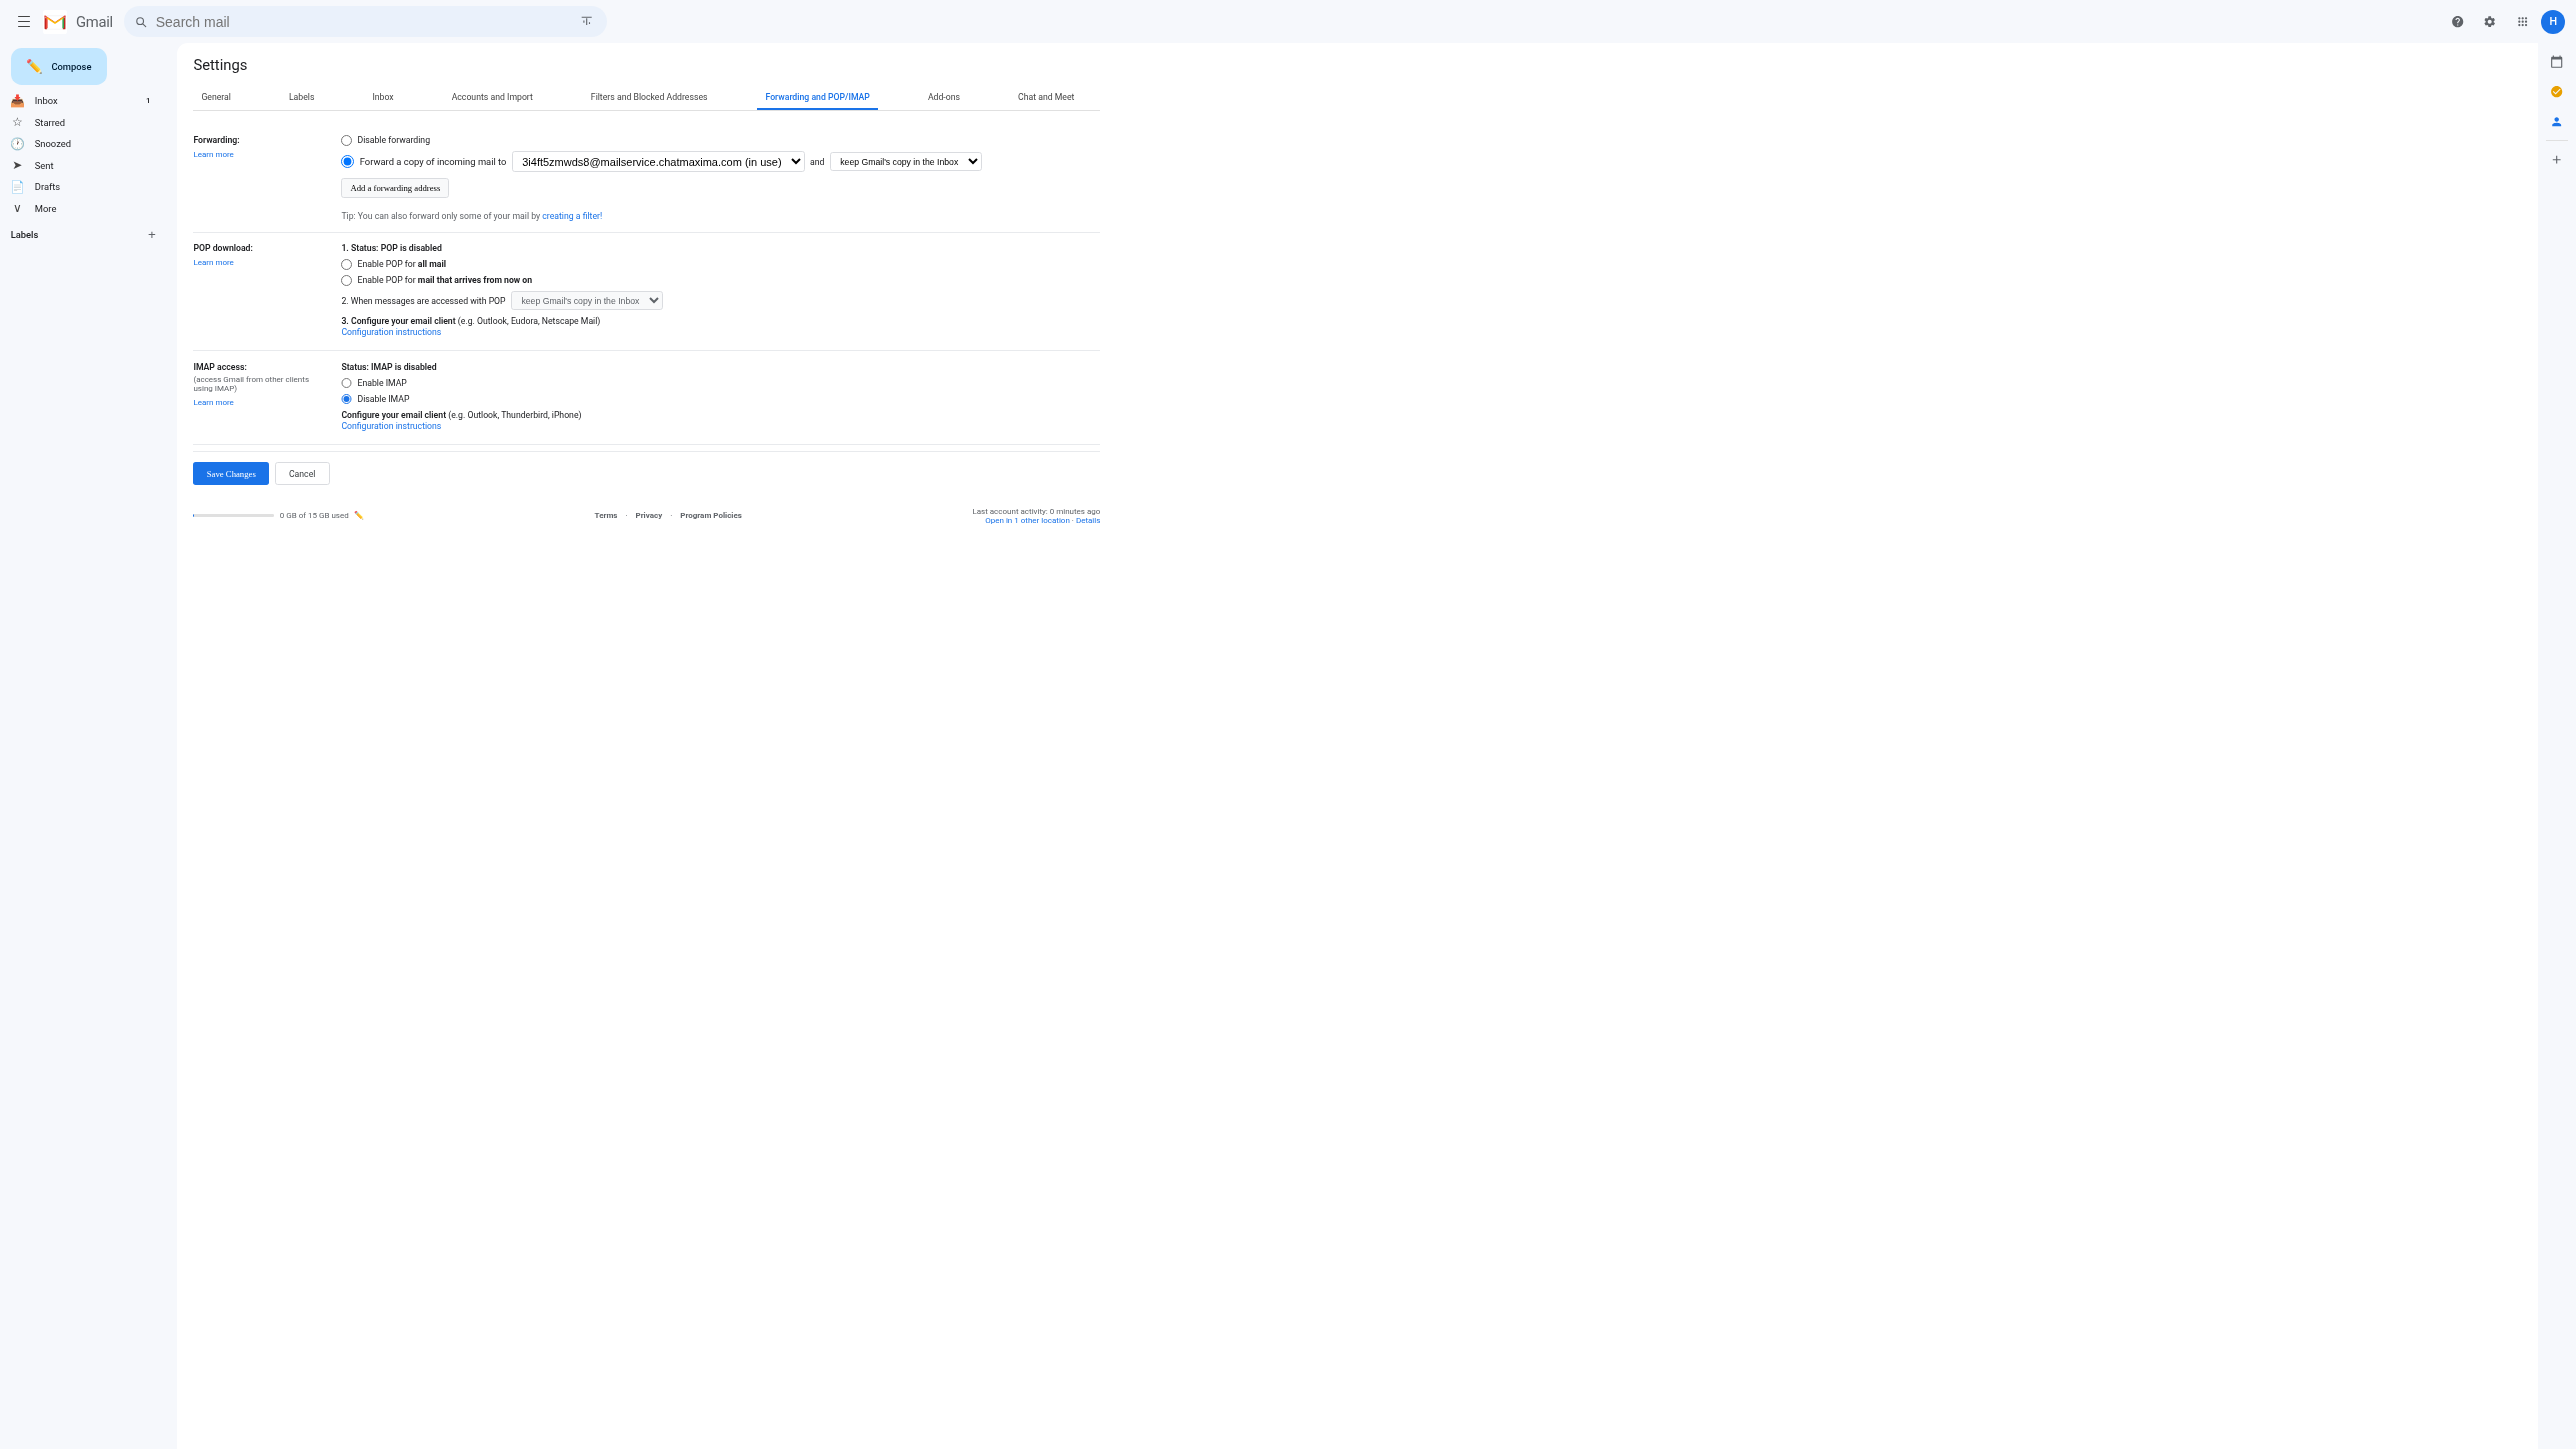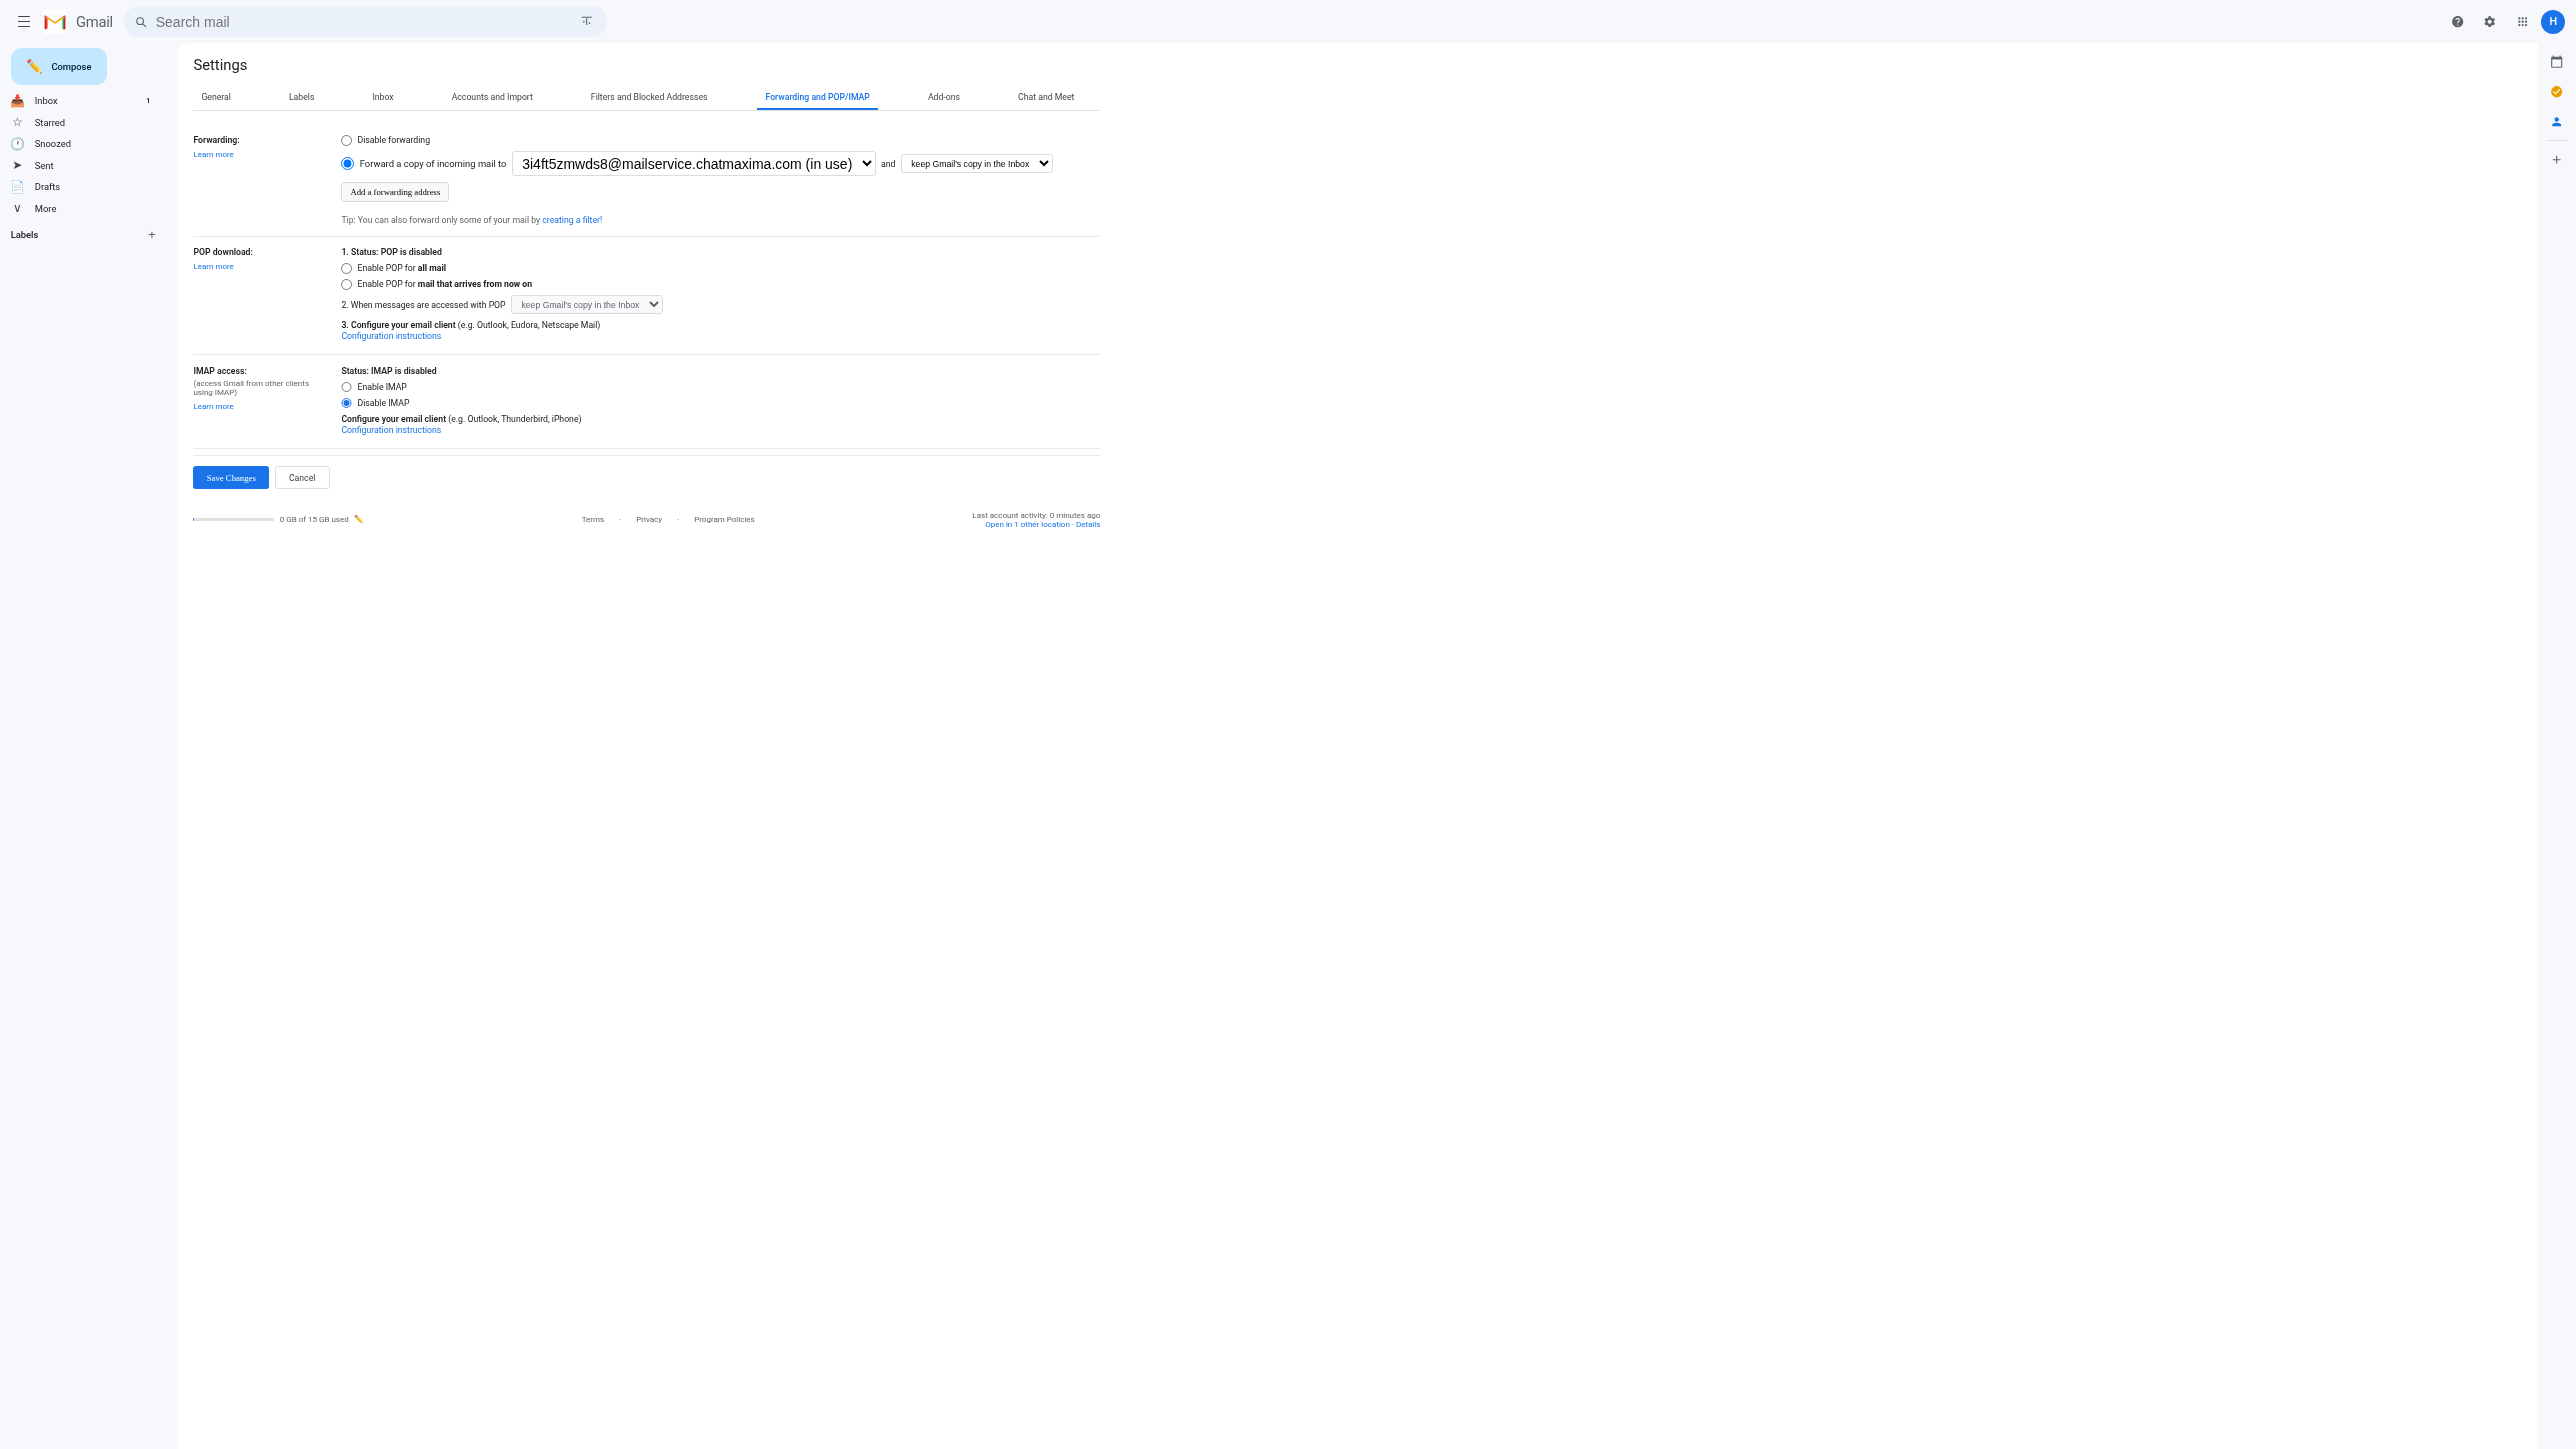--- a/index.html
+++ b/index.html
@@ -214,21 +214,21 @@
       accent-color: #1a73e8;
     }
     .radio-row label { cursor: pointer; }
 
     .forward-row {
       display: flex; align-items: center; gap: 5.4px;
       margin-bottom: 5.4px;
     }
     .forward-select {
       padding: 2.7px 5.4px; border: 0.7px solid #dadce0;
-      border-radius: 2.7px; font-size: 14px;
+      border-radius: 2.7px; font-size: 11px;
       background: #fff; cursor: pointer;
       min-width: 215px;
     }
     .and-text { font-size: 8.7px; color: #202124; }
 
     .keep-select {
       padding: 2.7px 5.4px; border: 0.7px solid #dadce0;
       border-radius: 2.7px; font-size: 8.7px;
       background: #fff; cursor: pointer;
       min-width: 148px;
@@ -302,21 +302,21 @@
     }
     .footer-left { display: flex; align-items: center; gap: 5.4px; }
     .storage-bar {
       width: 81px; height: 2.7px;
       background: #e0e0e0; border-radius: 1.3px; overflow: hidden;
     }
     .storage-fill {
       height: 100%; background: #1a73e8; border-radius: 1.3px;
       width: 1%;
     }
-    .footer-links a { color: #5f6368; text-decoration: none; margin: 0 13px; }
+    .footer-links a { color: #5f6368; text-decoration: none; margin: 0 6px; font-weight: bold; }
     .footer-right { font-size: 8px; color: #5f6368; text-align: right; }
     .footer-right a { color: #1a73e8; text-decoration: none; }
 
     
     .right-sidebar {
       width: 38px;
       flex-shrink: 0;
       display: flex;
       flex-direction: column;
       align-items: center;

